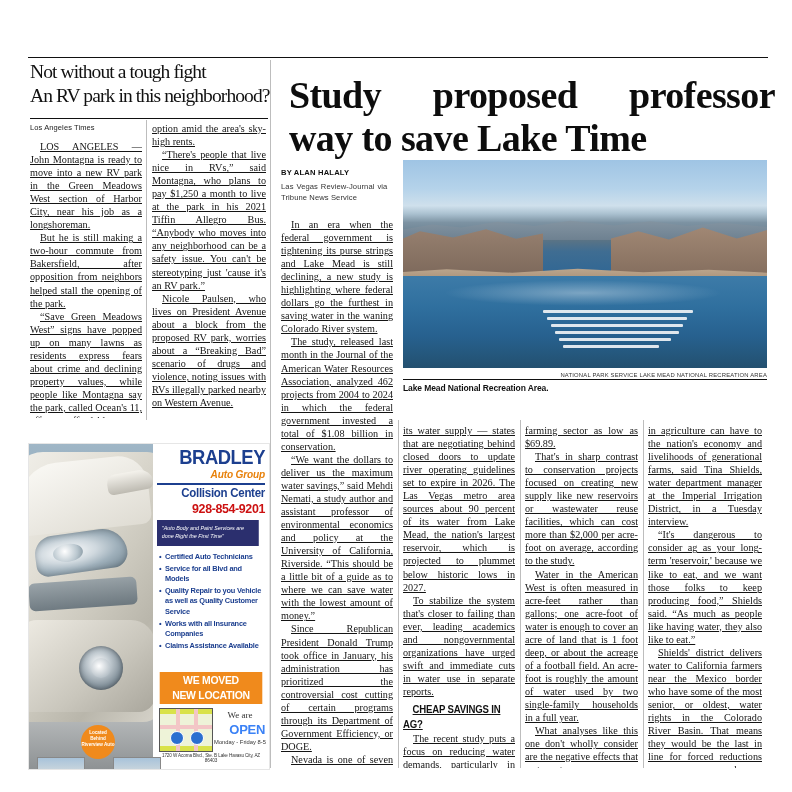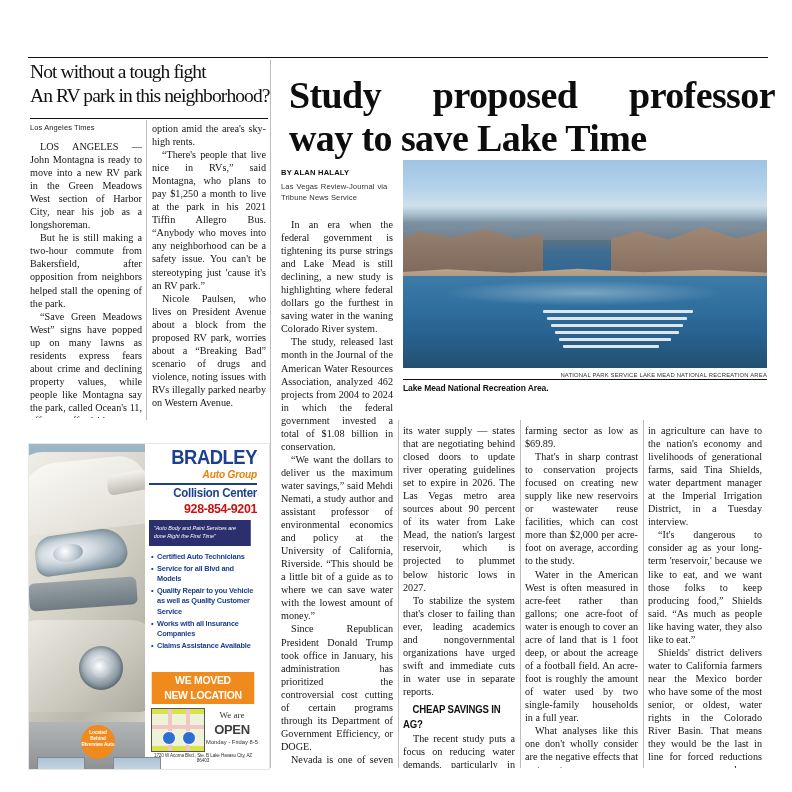--- a/index.html
+++ b/index.html
@@ -102,20 +102,21 @@
   .col {
     position: absolute;
     font-family: "Liberation Serif", serif;
     font-size: 10.2px;
     line-height: 13.05px;
     text-align: justify;
     text-justify: inter-word;
     color: #141414;
     overflow: hidden;
     hyphens: manual;
+    text-decoration: underline;
   }
   .col p {
     margin: 0;
     text-indent: 10px;
   }
   .col p.noindent { text-indent: 0; }
   .col p.first { text-indent: 10px; }
 
   .subhead {
     font-family: "Liberation Sans", sans-serif;
@@ -325,21 +326,21 @@
     background: linear-gradient(to bottom, #f4f2ec, #bdbab1);
     border-radius: 10px 14px 8px 6px;
     transform: rotate(-10deg);
   }
   .ad-photo .road {
     position: absolute; left: 0; bottom: 0; width: 100%; height: 56px;
     background: linear-gradient(to bottom, #b9bcbd, #8e9294);
   }
 
   .ad-right {
-    position: absolute; left: 116px; top: 0; width: 132px; height: 325px;
+    position: absolute; left: 124px; top: 0; width: 132px; height: 325px;
     background: #ffffff;
   }
   .ad-brand {
     position: absolute; left: 0; top: 2px; width: 112px;
     text-align: right;
     font-family: "Liberation Sans", sans-serif;
     font-weight: bold;
     font-size: 20px;
     letter-spacing: -0.5px;
     color: #1c3f8f;
@@ -440,25 +441,25 @@
   .ad-map .mbot { position: absolute; left: 0; bottom: 0; width: 100%; height: 5px; background: #d9e24a; }
   .ad-weare {
     position: absolute; left: 62px; top: 266px; width: 50px;
     text-align: center;
     font-family: Liberation Serif, serif;
     font-size: 9px;
     color: #333;
   }
   .ad-open {
     position: absolute; left: 62px; top: 278px; width: 50px;
-    text-align: center;
+    text-align: right;
     font-family: "Liberation Sans", sans-serif;
     font-weight: bold;
     font-size: 13px;
-    color: #404040;
+    color: #3b82f6;
     letter-spacing: -0.3px;
   }
   .ad-hours {
     position: absolute; left: 60px; top: 295px; width: 54px;
     text-align: center;
     font-family: "Liberation Sans", sans-serif;
     font-size: 5.8px;
     color: #333;
   }
   .ad-address {

